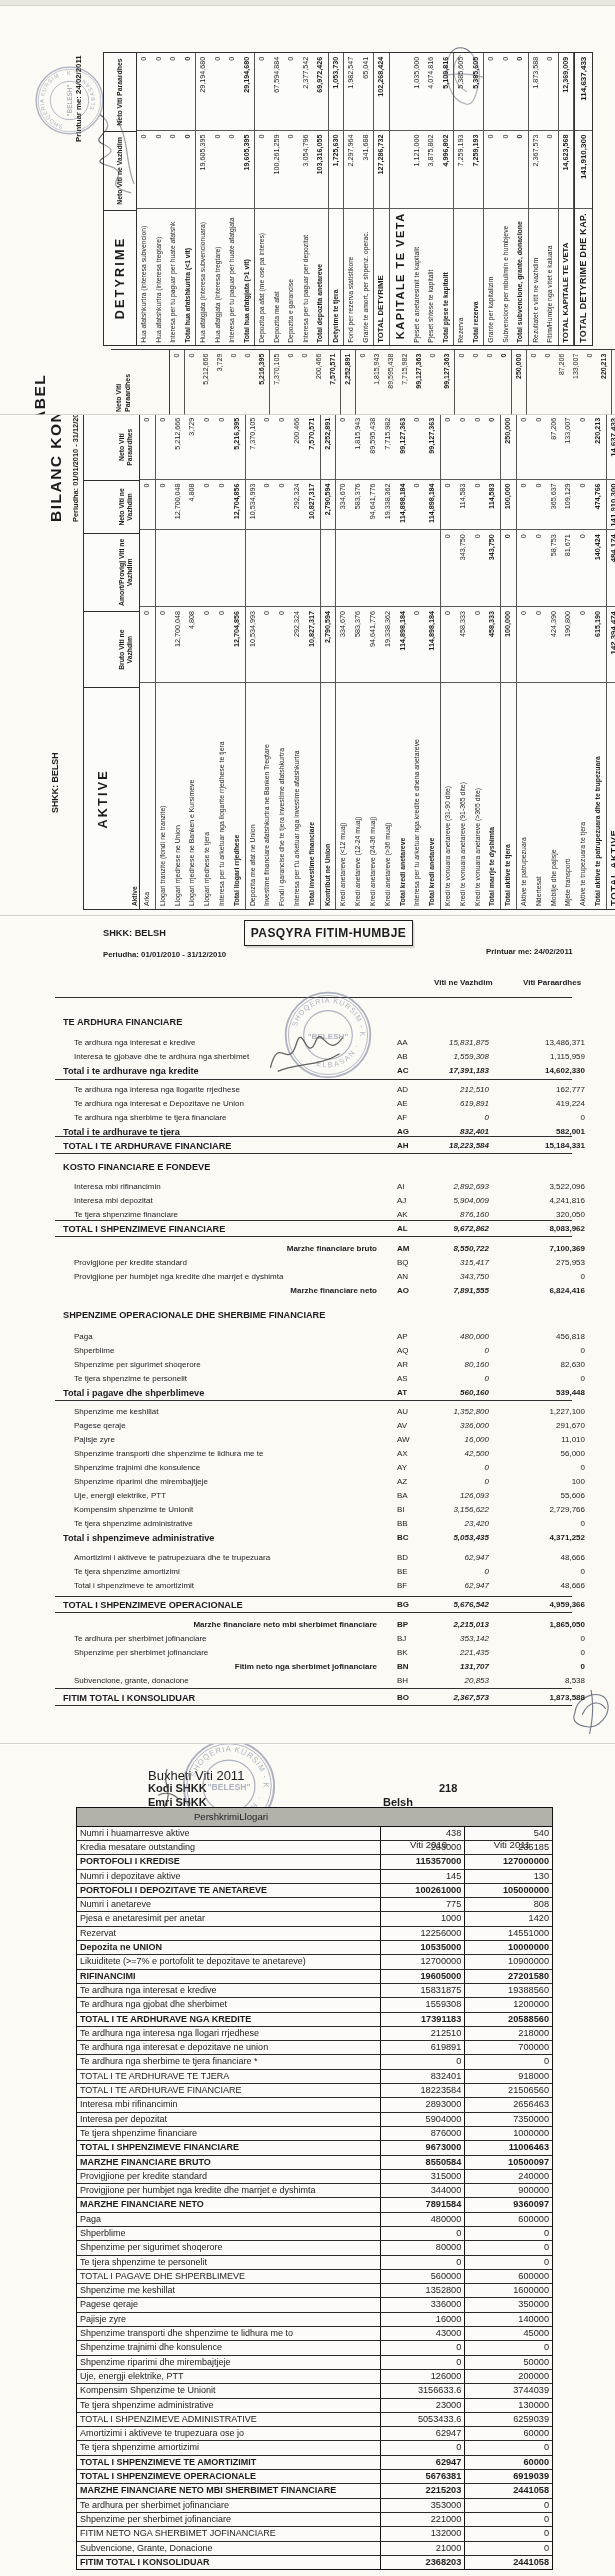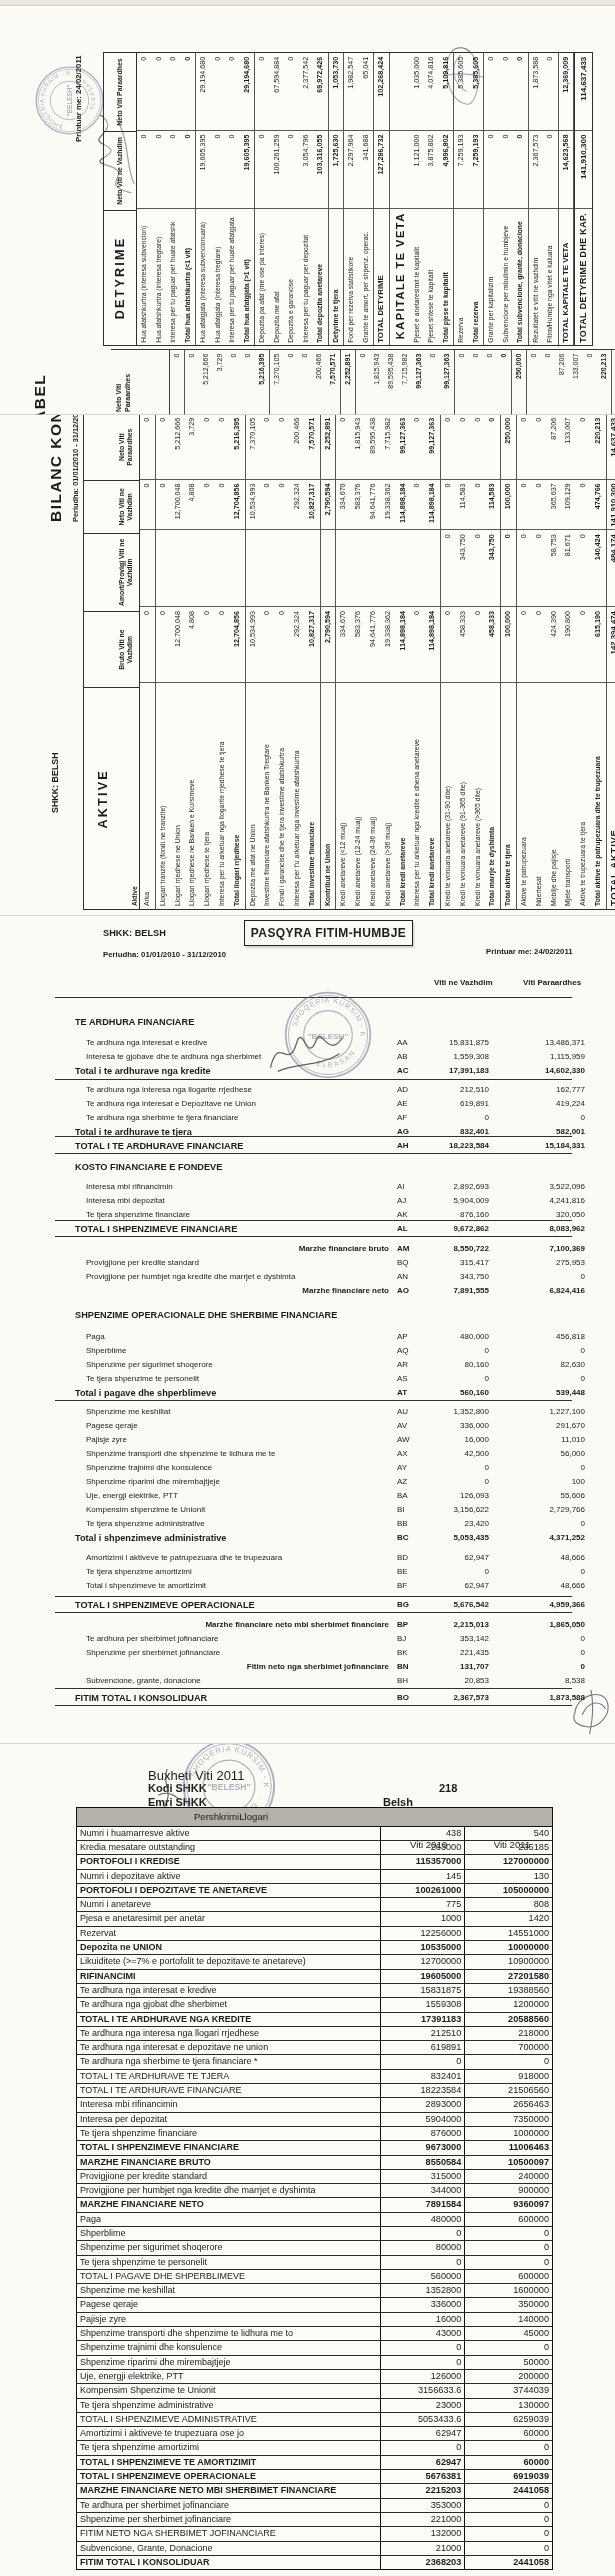--- a/index.html
+++ b/index.html
@@ -76,24 +76,24 @@
   .c-periudha{position:absolute;left:103px;top:34px;font-size:7.8px;font-weight:bold;}
   .c-titlebox{position:absolute;left:244px;top:3.7px;width:167px;height:24px;border:1.5px solid #1f1f1f;
               box-shadow:1.5px 2.2px 0 rgba(60,60,60,.18);display:flex;align-items:center;justify-content:center;
               font-size:12px;font-weight:bold;letter-spacing:0.4px;background:#fbfaf5;}
   .c-printed{position:absolute;left:486px;top:31px;font-size:7.8px;font-weight:bold;}
   .c-colh{position:absolute;top:62px;font-size:8px;font-weight:bold;}
   .c-colh1{left:434px;} .c-colh2{left:515px;margin-left:8px;}
   .c-rule{position:absolute;left:55px;top:81px;width:517px;border-top:1.1px solid #2f2f2f;}
   .prows{position:absolute;left:0;top:90px;width:615px;}
   .prow{position:relative;height:14px;line-height:14px;}
-  .prow .pl{position:absolute;left:74px;font-size:8px;white-space:nowrap;margin-left:12px;}
+  .prow .pl{position:absolute;left:74px;font-size:8px;white-space:nowrap;}
   .prow .pc{position:absolute;left:397px;font-size:8px;}
   .prow .pv{position:absolute;text-align:right;font-size:8px;width:85px;white-space:nowrap;}
-  .prow .pv1{right:126px;} .prow .pv2{right:30px;}
+  .prow .pv1{right:126px;font-style:italic;} .prow .pv2{right:30px;}
   .prow.sh .pl{left:63px;font-size:9.2px;font-weight:bold;}
   .prow.b .pl,.prow.b .pc,.prow.b .pv{font-weight:bold;}
   .prow.tot .pl{left:63px;font-size:9.2px;font-weight:bold;}
   .prow.tot .pc,.prow.tot .pv{font-weight:bold;}
   .prow.ra .pl{left:0;width:377px;text-align:right;font-weight:bold;}
   .prow.rt::before{content:'';position:absolute;left:55px;right:43px;top:-2.2px;border-top:1.1px solid #2f2f2f;}
   .prow.rb::after{content:'';position:absolute;left:55px;right:43px;bottom:-1.5px;border-top:1.1px solid #2f2f2f;}
   .g4{margin-top:3px;} .g6{margin-top:4.4px;} .g8{margin-top:5.9px;} .g10{margin-top:7.4px;}
   .g12{margin-top:8.9px;} .g14{margin-top:10.3px;}
 

